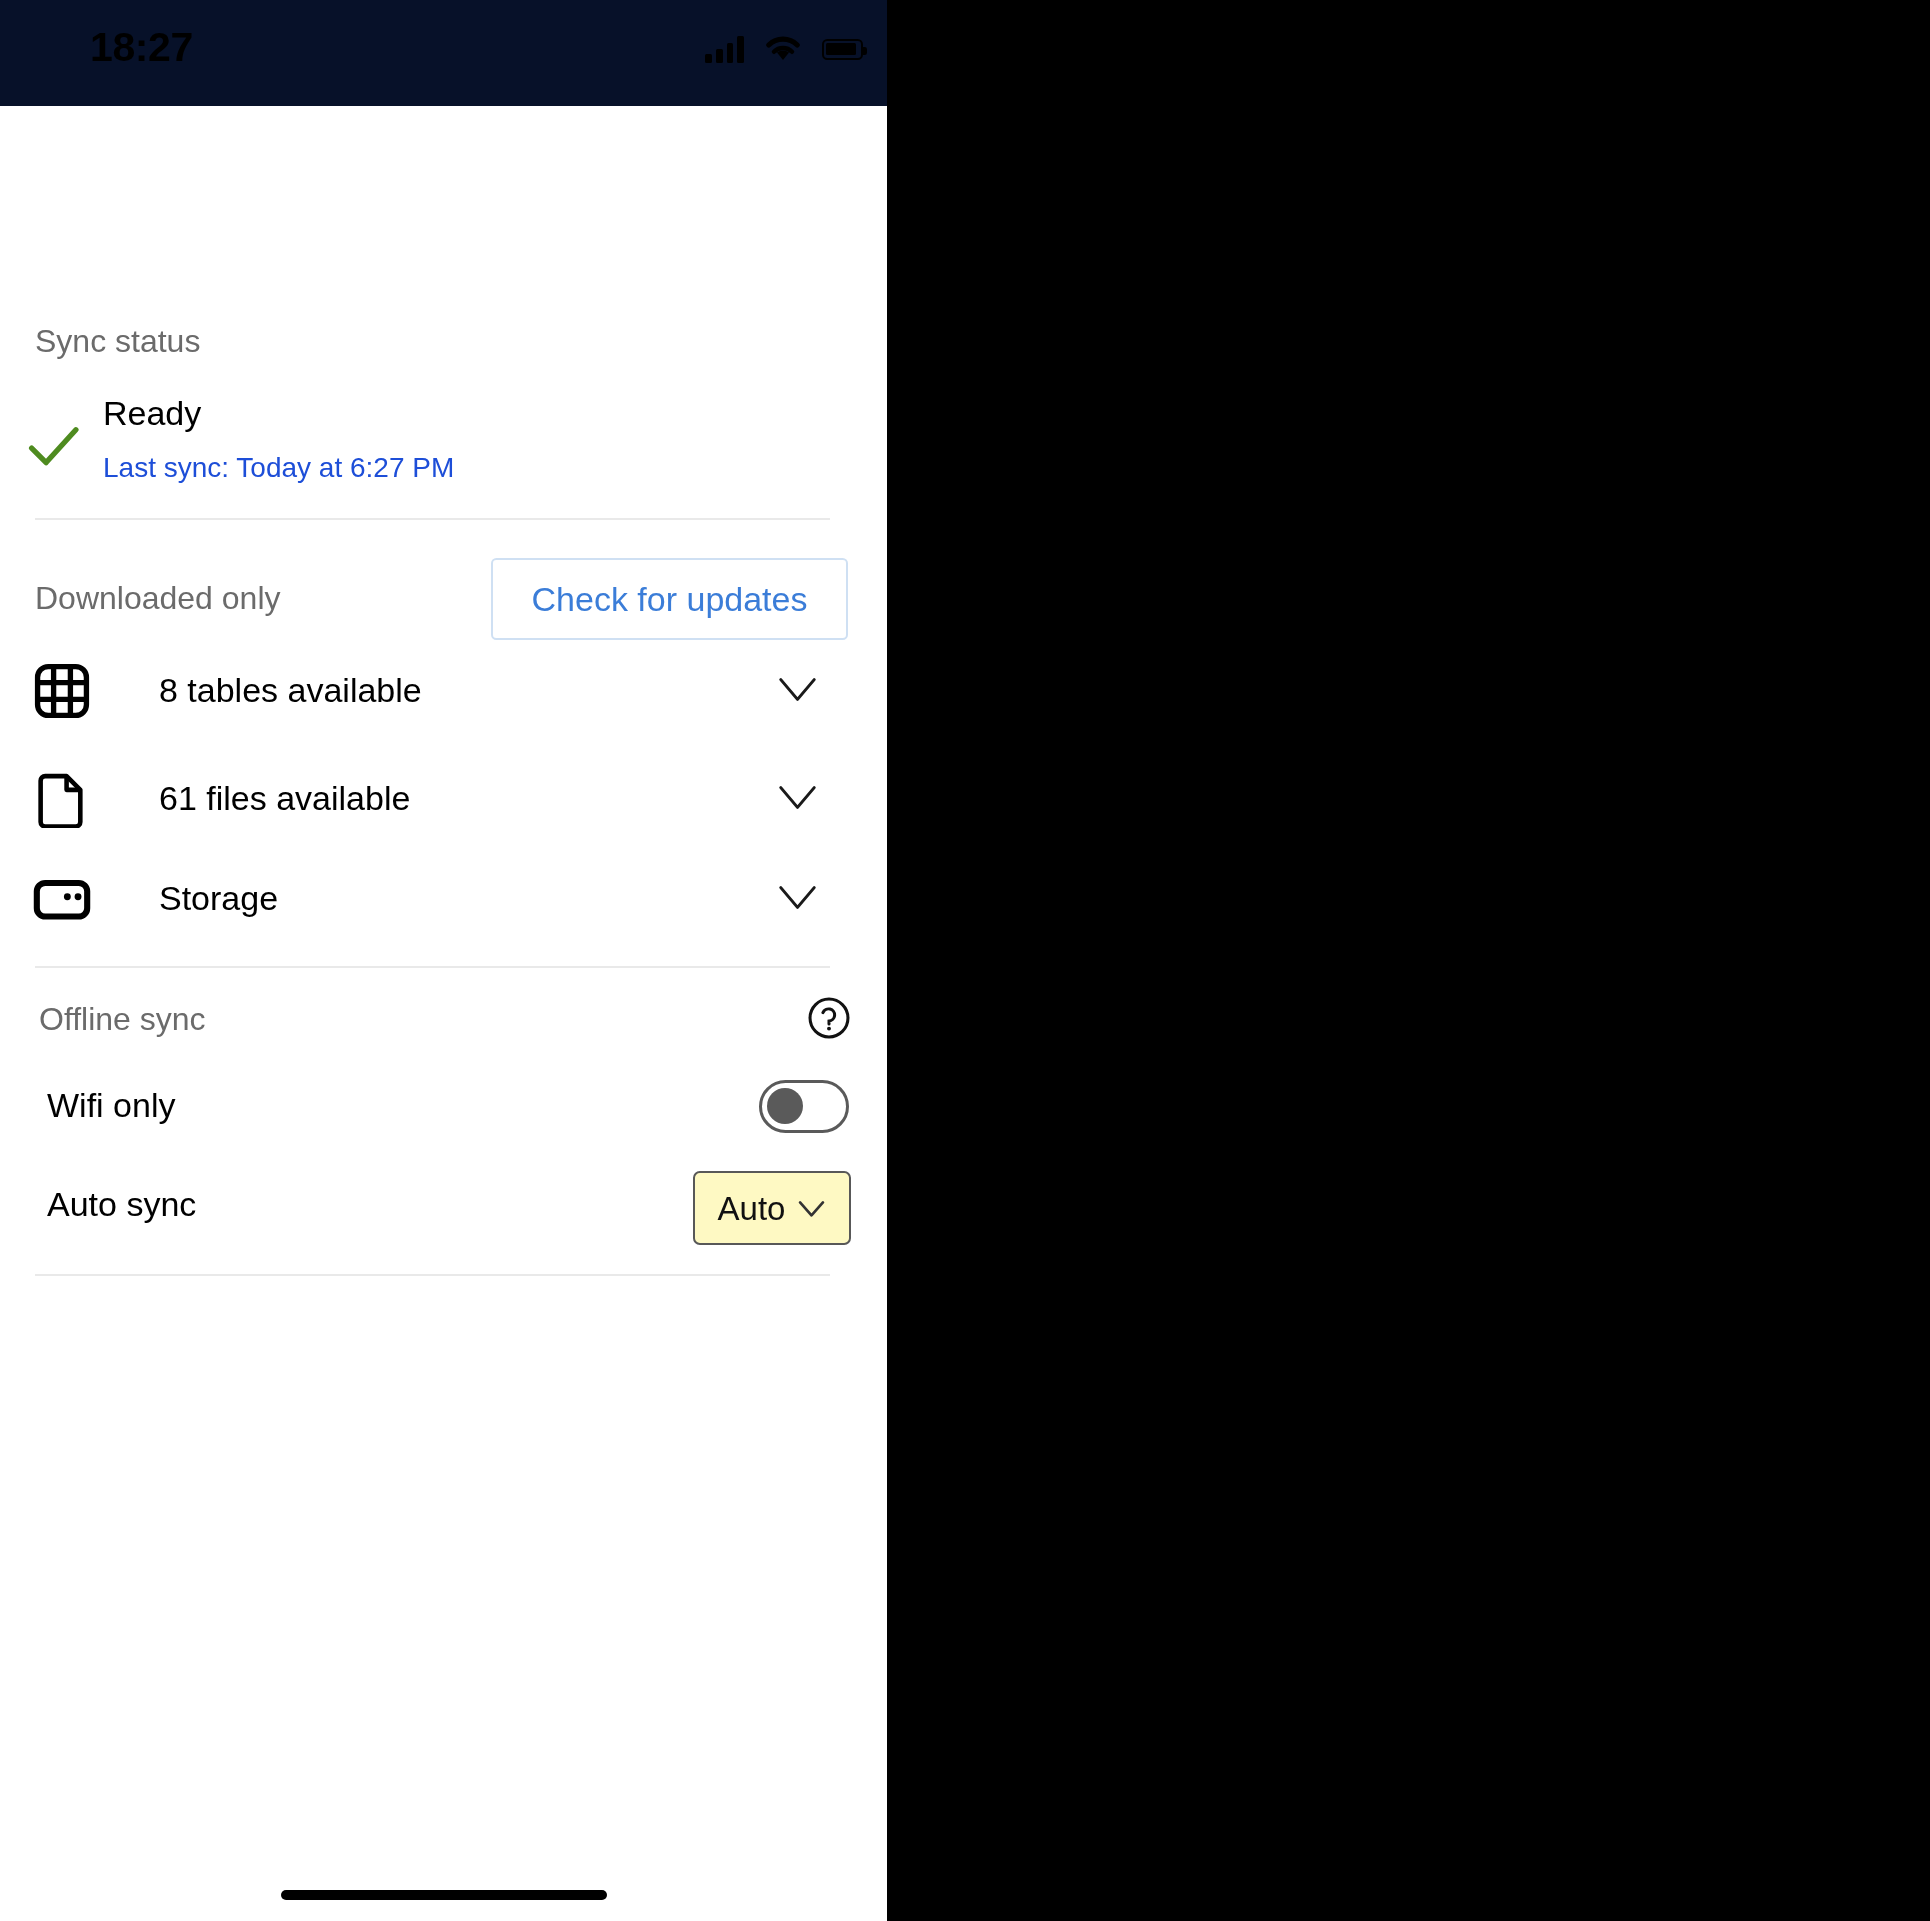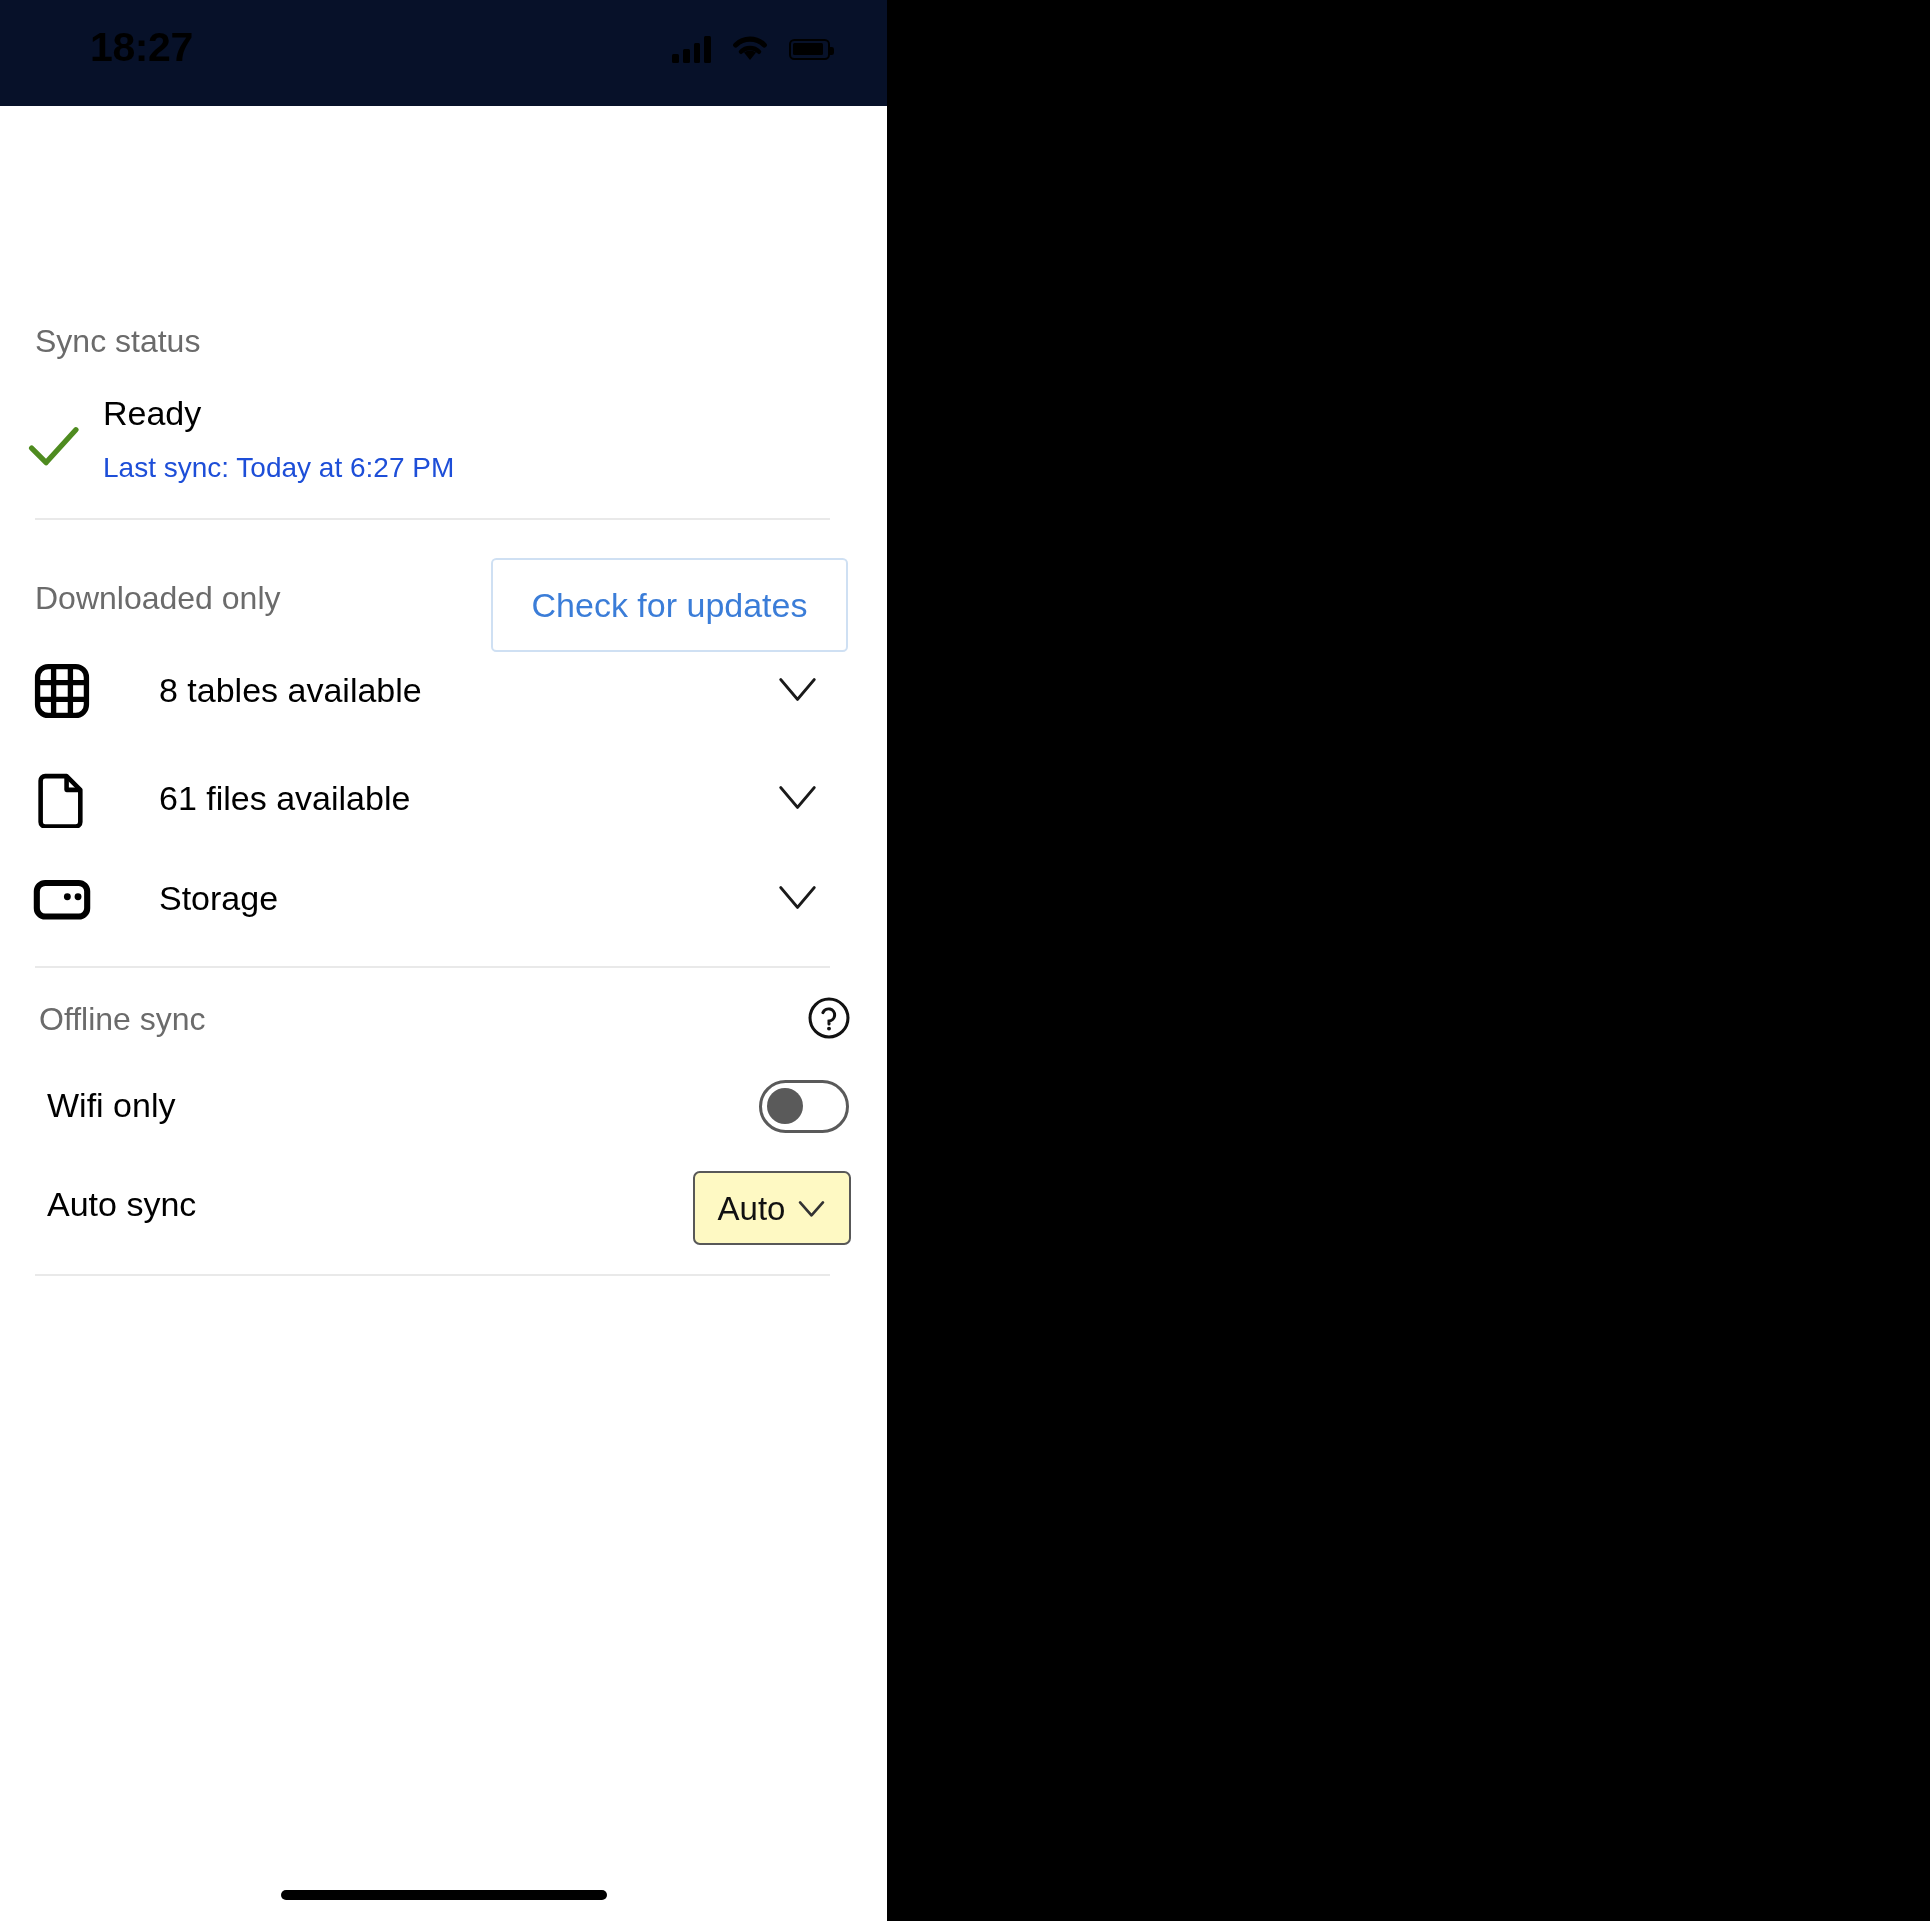--- a/index.html
+++ b/index.html
@@ -33,20 +33,21 @@
     background: #000000;
   }
 
   
   #status-bar {
     position: absolute;
     left: 0; top: 0;
     width: 887px;
     height: 106px;
     background: #071129;
+    padding-left: 33px;
   }
   #status-time {
     position: absolute;
     left: 90px;
     top: 27px;
     font-size: 41px;
     font-weight: 600;
     color: #000000;
     letter-spacing: -0.4px;
     line-height: 1;
@@ -181,21 +182,21 @@
   }
   #divider-1 { top: 518px; }
 
   
   #lbl-downloaded { left: 35px; top: 579px; }
   #check-updates-btn {
     position: absolute;
     left: 491px;
     top: 558px;
     width: 357px;
-    height: 94px;
+    height: 82px;
     border: 2.3px solid #cfe0f3;
     border-radius: 5.3px;
     background: #ffffff;
     box-sizing: border-box;
     display: flex;
     align-items: center;
     justify-content: center;
     cursor: pointer;
   }
   #check-updates-btn span {

